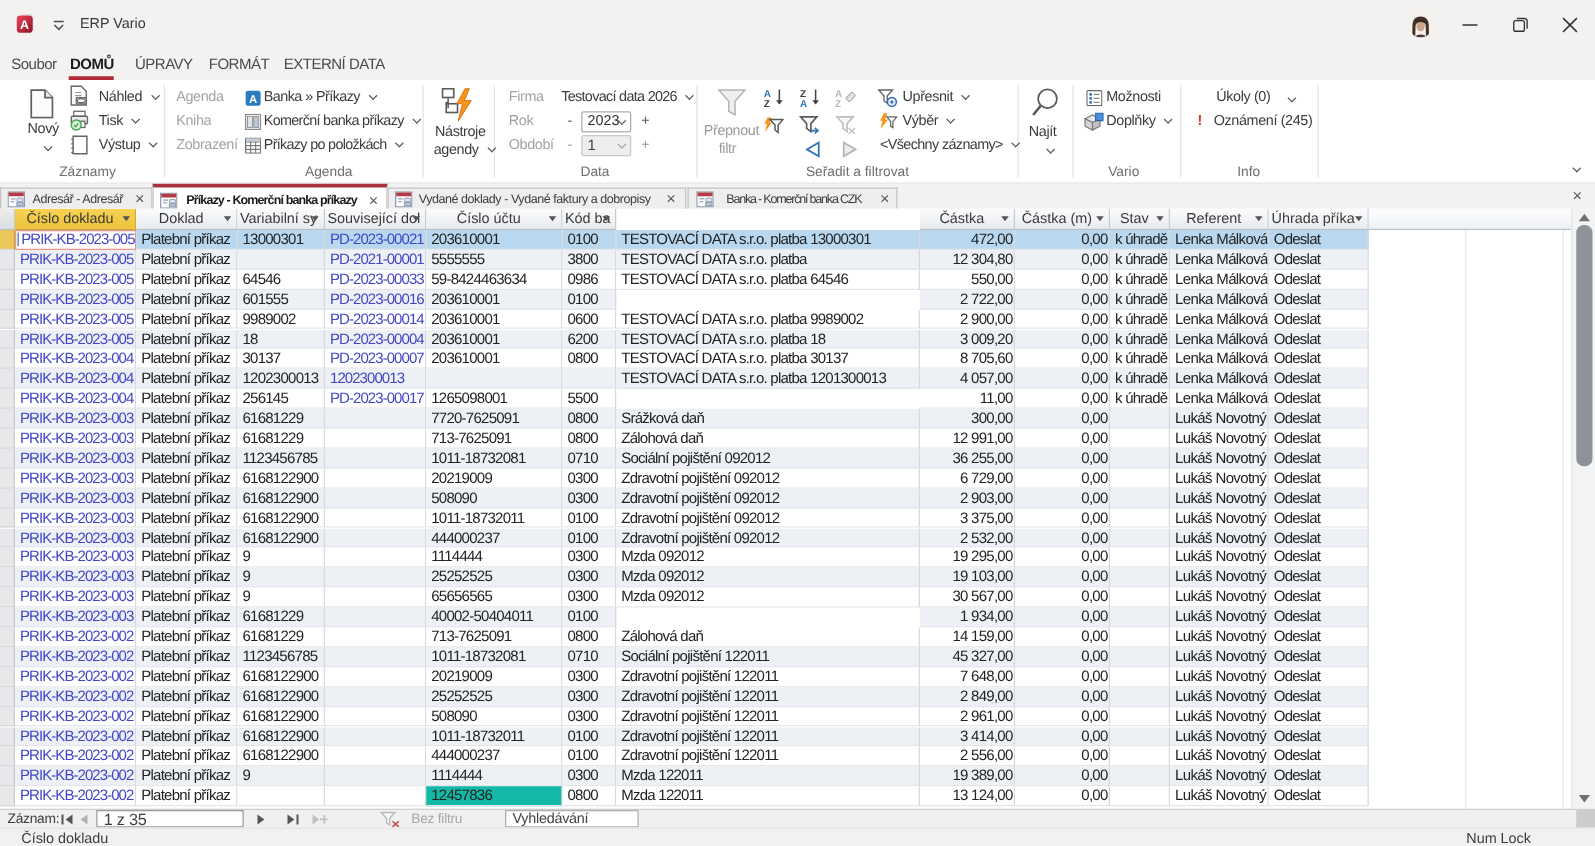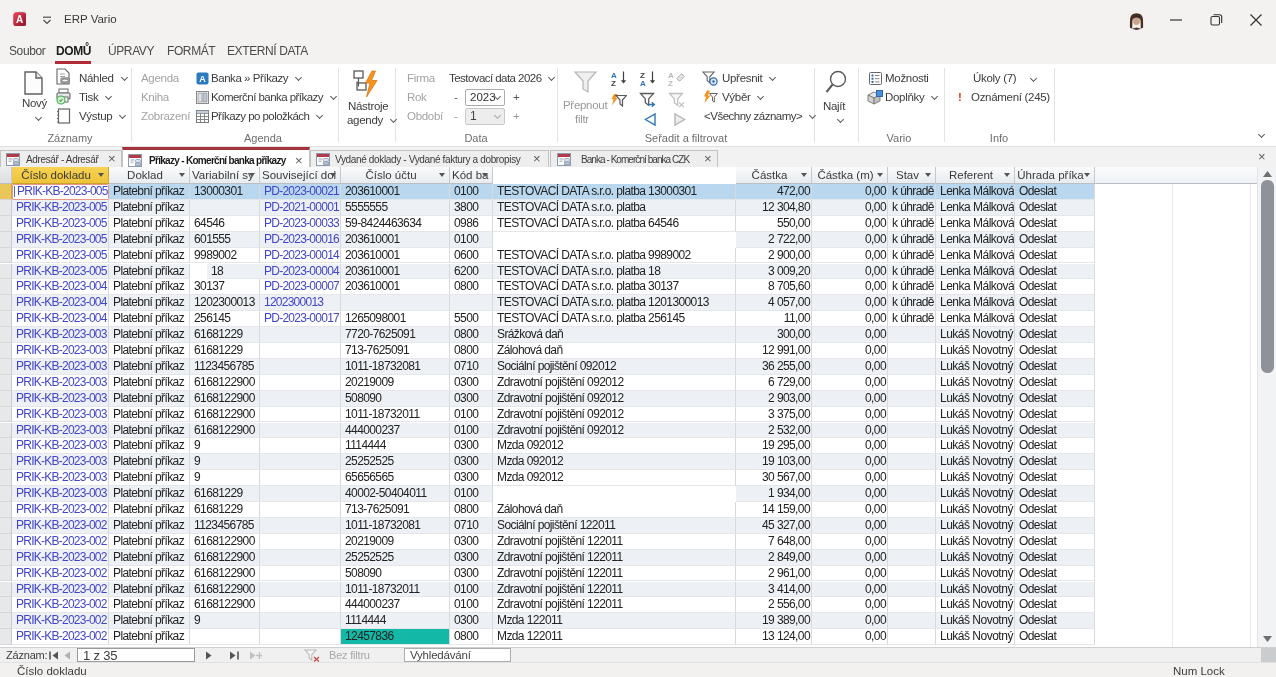--- a/index.html
+++ b/index.html
@@ -237,21 +237,21 @@
     <path d="M6 9.9h4.5" stroke="#888" stroke-width="1"></path>
   </svg>
 <div class="rtext" style="left:885px;top:72px">Možnosti</div>
 <svg class="abs" style="left:867px;top:90px" width="16" height="16" viewBox="0 0 16 16">
 <path d="M1 5l6-3 6 3-6 3z" fill="#e8e8e8" stroke="#777" stroke-width="0.9"></path>
 <path d="M1 5v6l6 3v-6z" fill="#d3d3d3" stroke="#777" stroke-width="0.9"></path>
 <path d="M13 5v6l-6 3v-6z" fill="#c0c0c0" stroke="#777" stroke-width="0.9"></path>
 <rect x="9.5" y="0.5" width="6" height="6" fill="#4a90d9" stroke="#2f67b1"></rect>
   </svg>
 <div class="rtext" style="left:885px;top:91px">Doplňky <span class="chev"></span></div>
-<div class="rtext" style="left:973px;top:72px">Úkoly (7)</div>
+<div class="rtext" style="left:973px;top:72px">Úkoly (0)</div>
 <div class="abs chev" style="left:1026px;top:76px;position:absolute"></div>
 <div class="rtext" style="left:958px;top:91px;color:#d43b2a;font-weight:bold">!</div>
 <div class="rtext" style="left:971px;top:91px">Oznámení (245)</div>
 <div class="abs chev" style="left:1254px;top:132px;position:absolute"></div>
 <div class="abs" id="tabstrip"></div>
 <div class="tab" style="left:0px;width:122px">
     <svg class="abs" style="left:5px;top:2px" width="14" height="13" viewBox="0 0 14 13">
 <rect x="0.5" y="0.5" width="13" height="12" fill="#fdfdfd" stroke="#8c9bb0"></rect>
 <rect x="1" y="1" width="12" height="3" fill="#b43a48"></rect>
 <path d="M2.5 6h4M2.5 8.2h3" stroke="#9aa5b2" stroke-width="1"></path>
@@ -382,21 +382,21 @@
 <div class="cell num" style="left:736px;width:76px;background:#fff">2&nbsp;900,00</div>
 <div class="cell num" style="left:812px;width:76px;background:#fff">0,00</div>
 <div class="cell" style="left:888px;width:48px;background:#fff">k úhradě</div>
 <div class="cell tight" style="left:936px;width:79px;background:#fff">Lenka Málková</div>
 <div class="cell" style="left:1015px;width:80px;background:#fff">Odeslat</div>
 </div>
 <div class="row" style="top:96.5px">
 <div class="selcol"></div>
 <div class="cell link" style="left:12px;width:97px;background:#edf0f5">PRIK-KB-2023-005</div>
 <div class="cell" style="left:109px;width:81px;background:#edf0f5">Platební příkaz</div>
-<div class="cell" style="left:207px;width:70px;background:#edf0f5">18</div>
+<div class="cell" style="left:190px;width:70px;background:#edf0f5">18</div>
 <div class="cell link" style="left:260px;width:81px;background:#edf0f5">PD-2023-00004</div>
 <div class="cell" style="left:341px;width:109px;background:#edf0f5">203610001</div>
 <div class="cell" style="left:450px;width:43px;background:#edf0f5">6200</div>
 <div class="cell" style="left:493px;width:243px;background:#edf0f5">TESTOVACÍ DATA s.r.o. platba 18</div>
 <div class="cell num" style="left:736px;width:76px;background:#edf0f5">3&nbsp;009,20</div>
 <div class="cell num" style="left:812px;width:76px;background:#edf0f5">0,00</div>
 <div class="cell" style="left:888px;width:48px;background:#edf0f5">k úhradě</div>
 <div class="cell tight" style="left:936px;width:79px;background:#edf0f5">Lenka Málková</div>
 <div class="cell" style="left:1015px;width:80px;background:#edf0f5">Odeslat</div>
 </div>
@@ -431,21 +431,20 @@
 <div class="cell" style="left:1015px;width:80px;background:#edf0f5">Odeslat</div>
 </div>
 <div class="row" style="top:144.2px">
 <div class="selcol"></div>
 <div class="cell link" style="left:12px;width:97px;background:#fff">PRIK-KB-2023-004</div>
 <div class="cell" style="left:109px;width:81px;background:#fff">Platební příkaz</div>
 <div class="cell" style="left:190px;width:70px;background:#fff">256145</div>
 <div class="cell link" style="left:260px;width:81px;background:#fff">PD-2023-00017</div>
 <div class="cell" style="left:341px;width:109px;background:#fff">1265098001</div>
 <div class="cell" style="left:450px;width:43px;background:#fff">5500</div>
-<div class="cell" style="left:493px;width:243px;background:#fff">TESTOVACÍ DATA s.r.o. platba 256145</div>
 <div class="cell num" style="left:736px;width:76px;background:#fff">11,00</div>
 <div class="cell num" style="left:812px;width:76px;background:#fff">0,00</div>
 <div class="cell" style="left:888px;width:48px;background:#fff">k úhradě</div>
 <div class="cell tight" style="left:936px;width:79px;background:#fff">Lenka Málková</div>
 <div class="cell" style="left:1015px;width:80px;background:#fff">Odeslat</div>
 </div>
 <div class="row" style="top:160.1px">
 <div class="selcol"></div>
 <div class="cell link" style="left:12px;width:97px;background:#edf0f5">PRIK-KB-2023-003</div>
 <div class="cell" style="left:109px;width:81px;background:#edf0f5">Platební příkaz</div>

